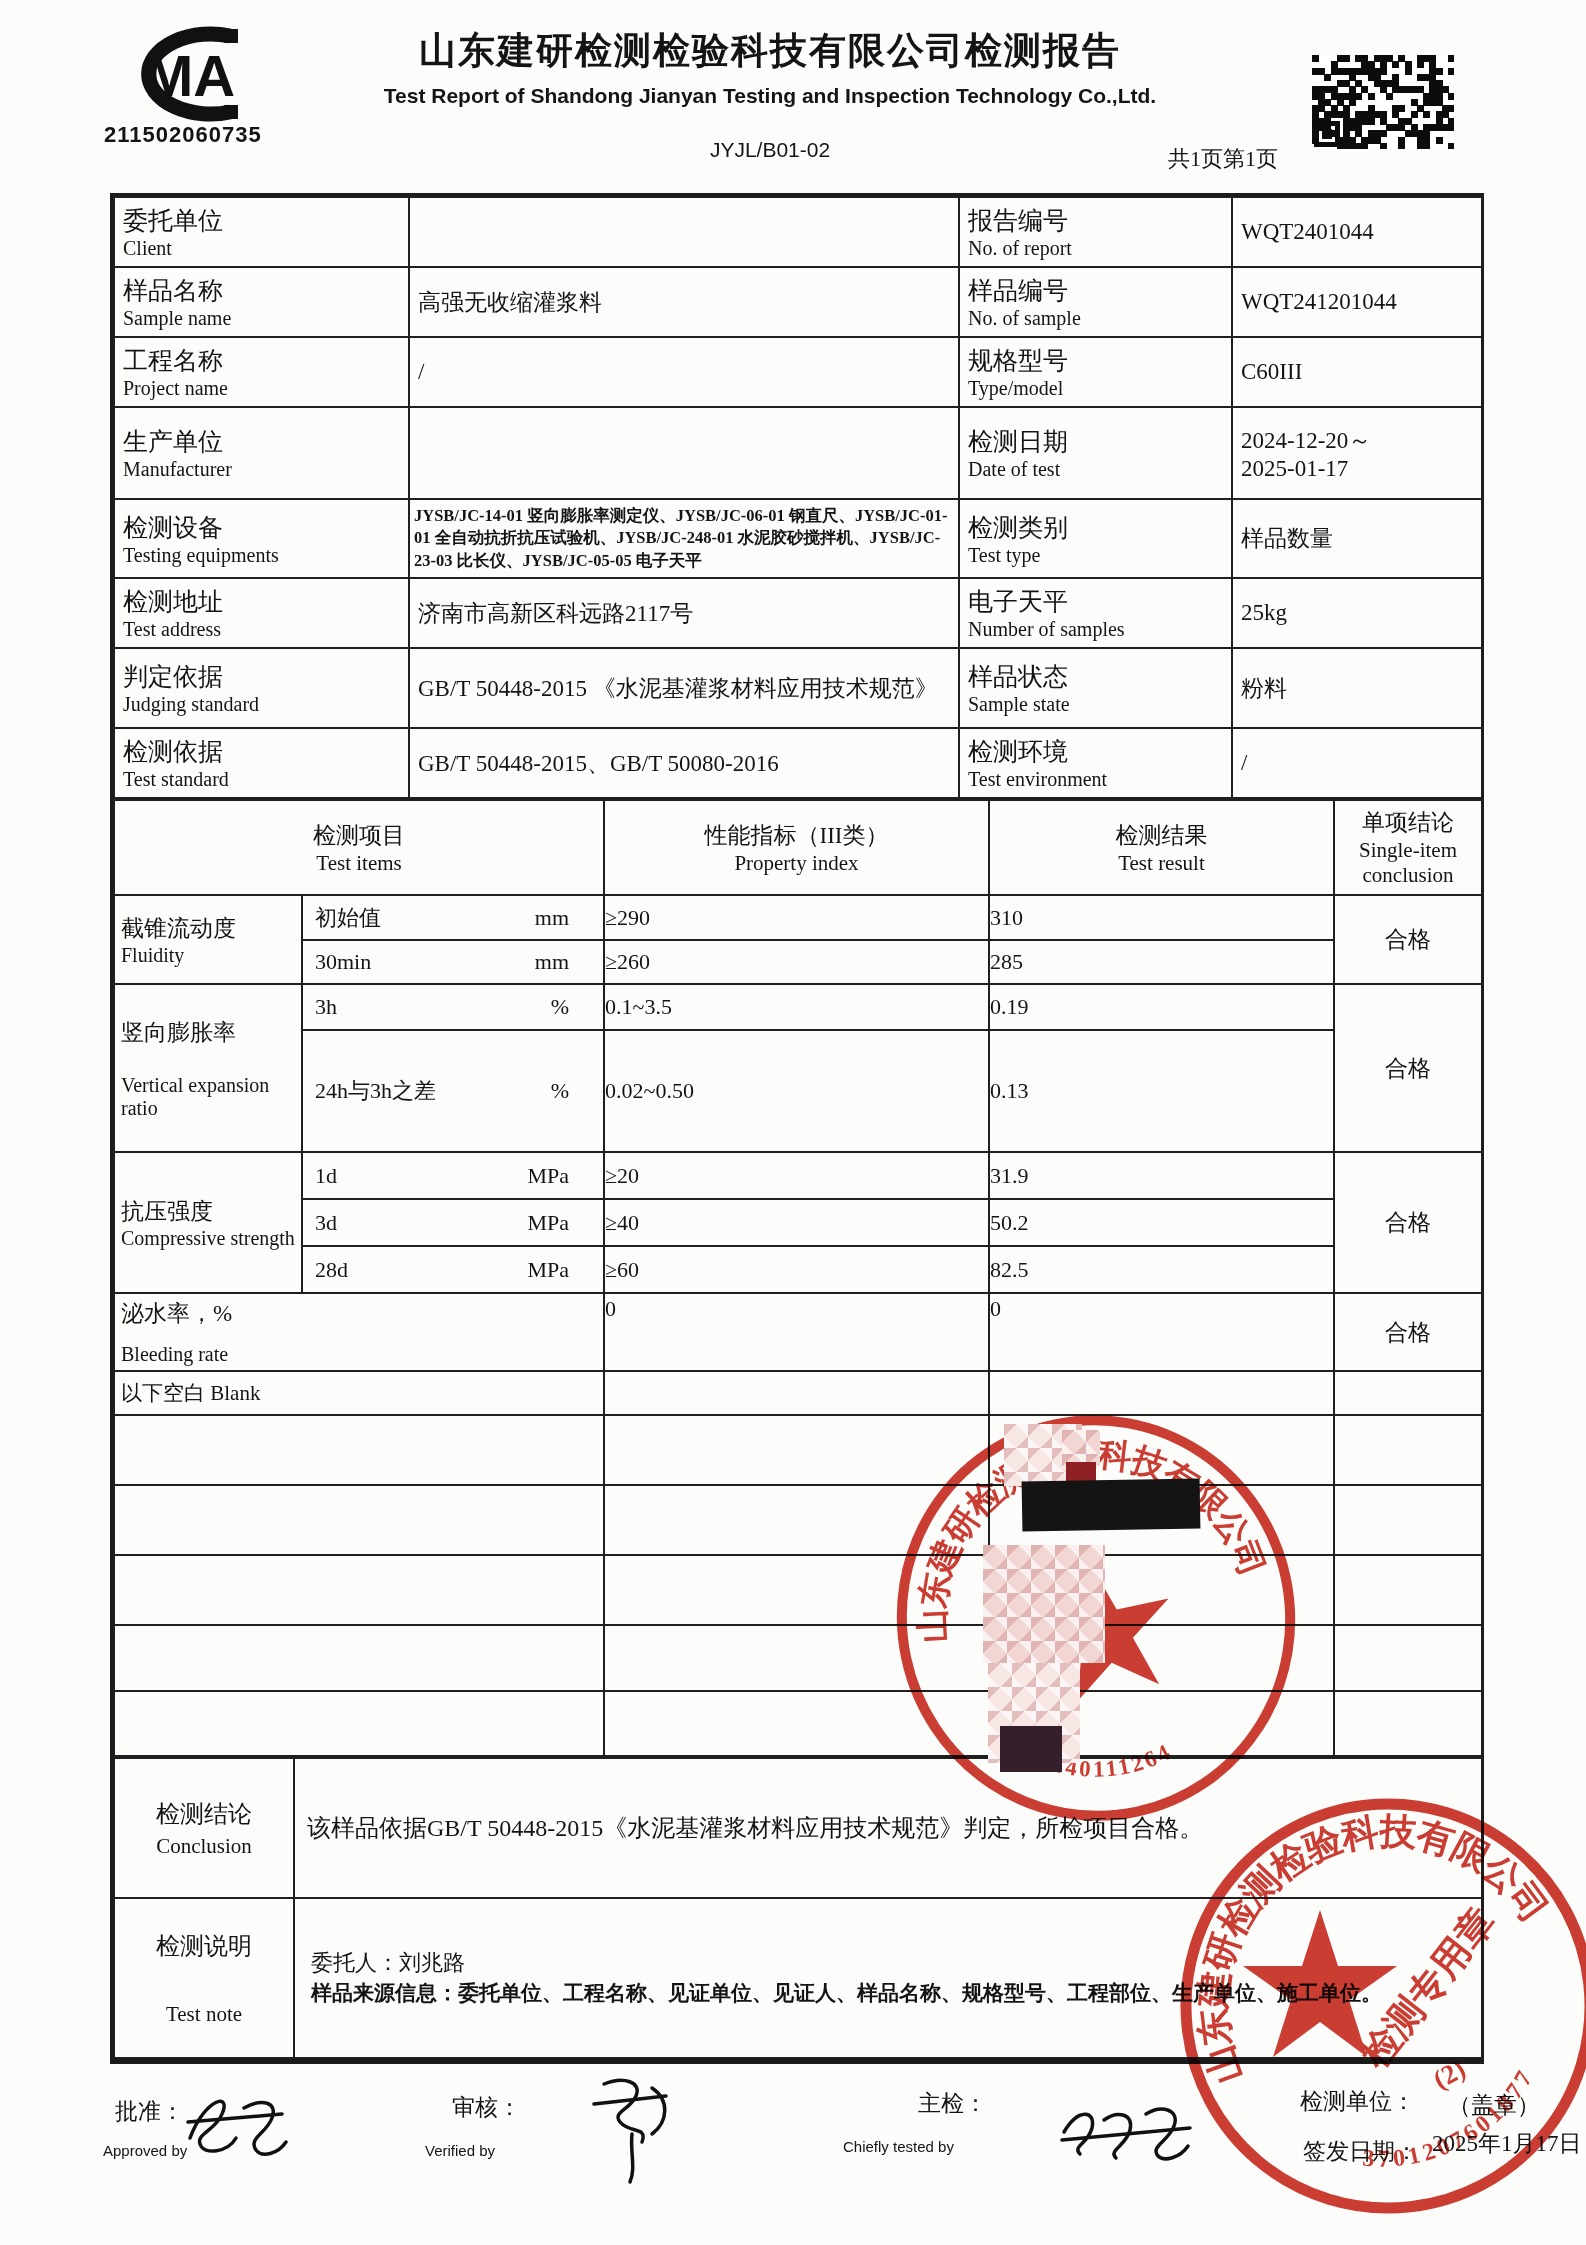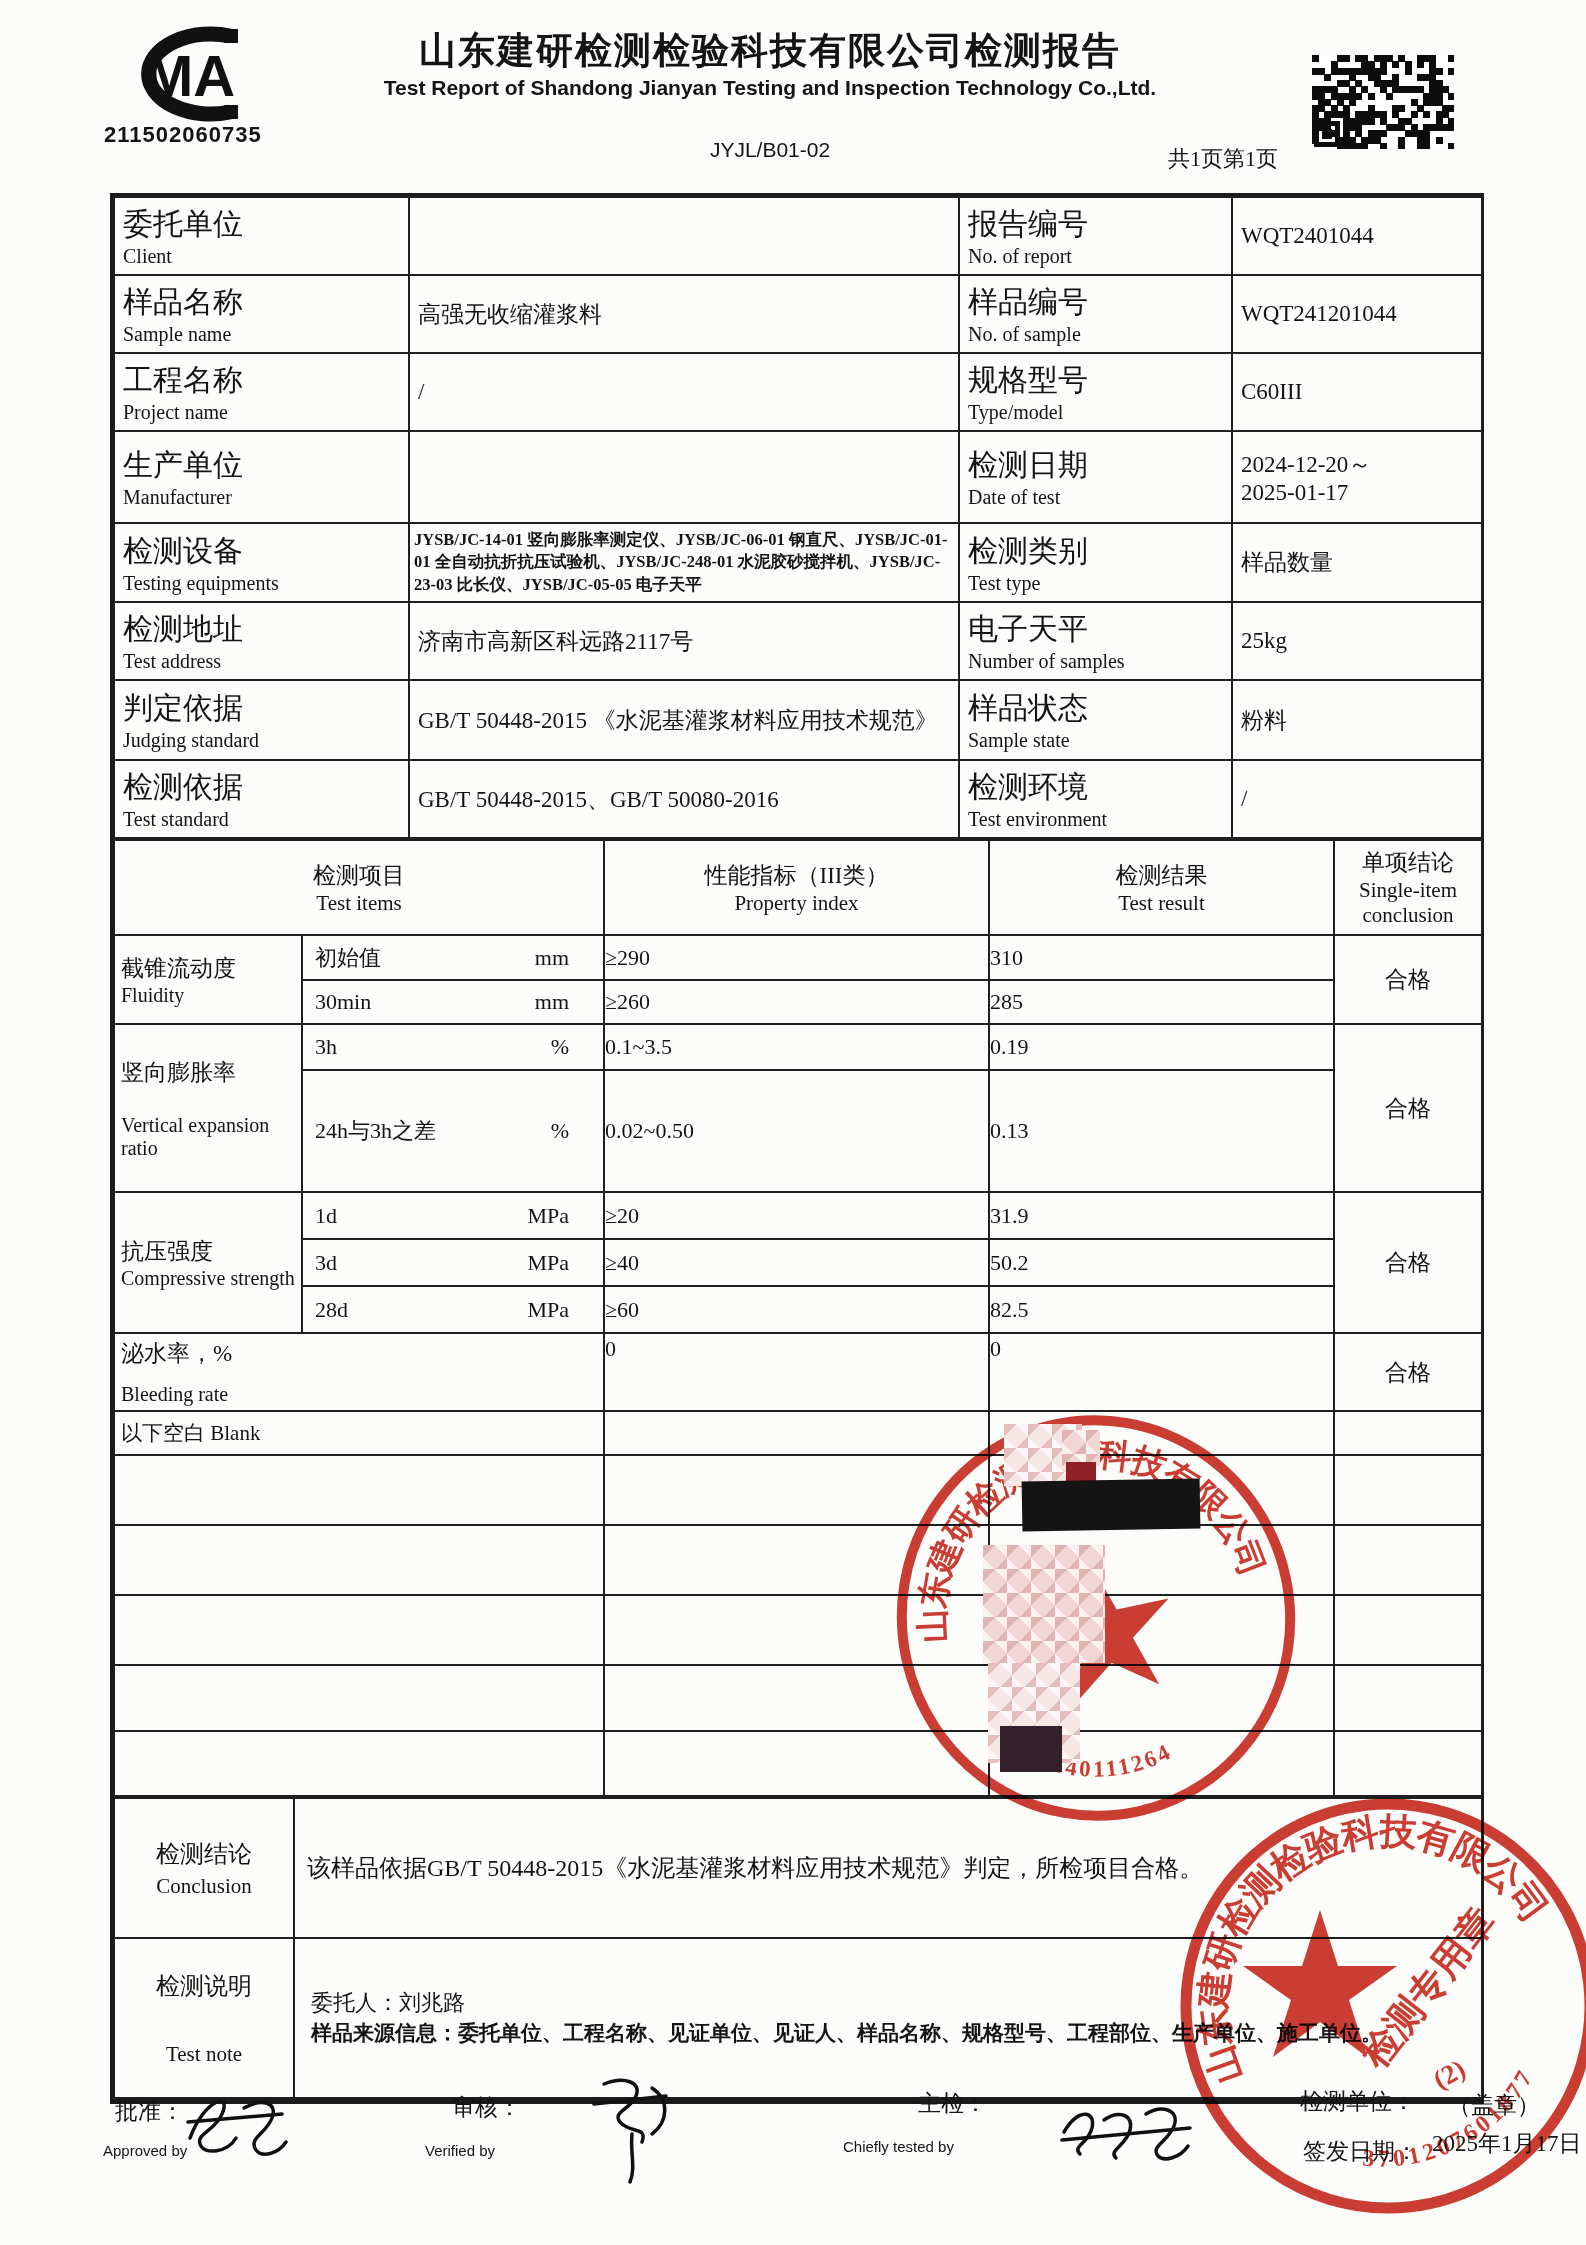--- a/index.html
+++ b/index.html
@@ -4,34 +4,34 @@
 <style>
   html,body{margin:0;padding:0;background:#e8e8e6;}
   .page{position:relative;width:1586px;height:2245px;margin:0 auto;background:#fcfcfa;
         font-family:"Liberation Serif","DejaVu Serif",serif;color:#141414;overflow:hidden;}
   
   .cma-logo{position:absolute;left:112px;top:26px;width:158px;height:96px;}
   .cma-number{position:absolute;left:104px;top:122px;width:180px;font-size:22px;letter-spacing:1px;
               font-family:"Liberation Sans","DejaVu Sans",sans-serif;font-weight:600;}
   .title-block{position:absolute;left:280px;top:26px;width:980px;text-align:center;}
   .title-cn{font-size:37px;font-weight:700;letter-spacing:2px;}
-  .title-en{font-size:21px;font-weight:700;font-family:"Liberation Sans","DejaVu Sans",sans-serif;}
+  .title-en{font-size:21px;font-weight:700;margin-top:8px;font-family:"Liberation Sans","DejaVu Sans",sans-serif;}
   .form-code{position:absolute;left:280px;top:138px;width:980px;text-align:center;font-size:21px;
              font-family:"Liberation Sans","DejaVu Sans",sans-serif;}
   .page-info{position:absolute;left:1168px;top:144px;font-size:22px;}
   .qr{position:absolute;left:1312px;top:55px;width:142px;height:94px;background:#fff;overflow:hidden;}
   .qr i{position:absolute;background:#0c0c0c;}
   .qr .finder{position:absolute;left:2px;bottom:2px;width:16px;height:16px;border:5px solid #0c0c0c;background:#fff;}
   .qr .finder i{position:absolute;left:3px;top:3px;width:10px;height:10px;}
   
   .grid-wrap{position:absolute;left:110px;top:193px;width:1368px;border:3px solid #1b1b1b;border-bottom-width:5px;}
   table{border-collapse:collapse;table-layout:fixed;width:1368px;}
   td{border:2px solid #1f1f1f;padding:2px 6px;vertical-align:middle;overflow:hidden;}
   .lbl{display:flex;flex-direction:column;justify-content:space-between;height:100%;padding:4px 2px;}
-  .lbl .cn{font-size:30px;}
+  .lbl .cn{font-size:25px;}
   .lbl .en{font-size:20px;}
   .val{font-size:23px;padding-left:8px;}
   .val.small{font-size:16.5px;line-height:1.35;font-weight:600;padding-left:4px;}
   .rt-hdr td{text-align:center;}
   .rt-hdr .cn{font-size:23px;}
   .rt-hdr .en{font-size:21px;}
   .item-cell{padding:4px 2px 4px 6px;}
   .item-cell .cn{font-size:23px;display:block;}
   .item-cell .en{font-size:20px;display:block;}
   .sub-cell{display:flex;justify-content:space-between;align-items:center;padding:0 28px 0 6px;font-size:22px;}

